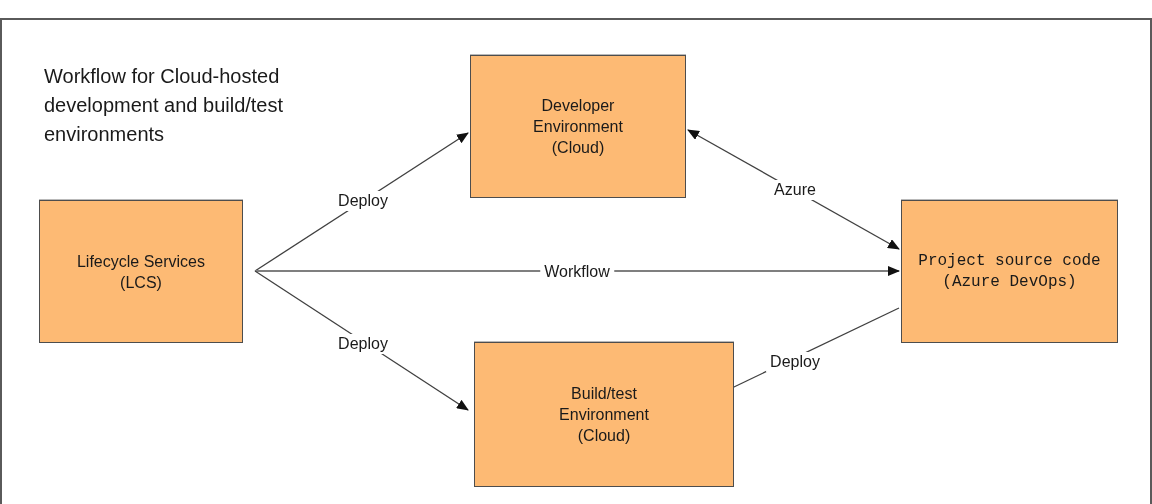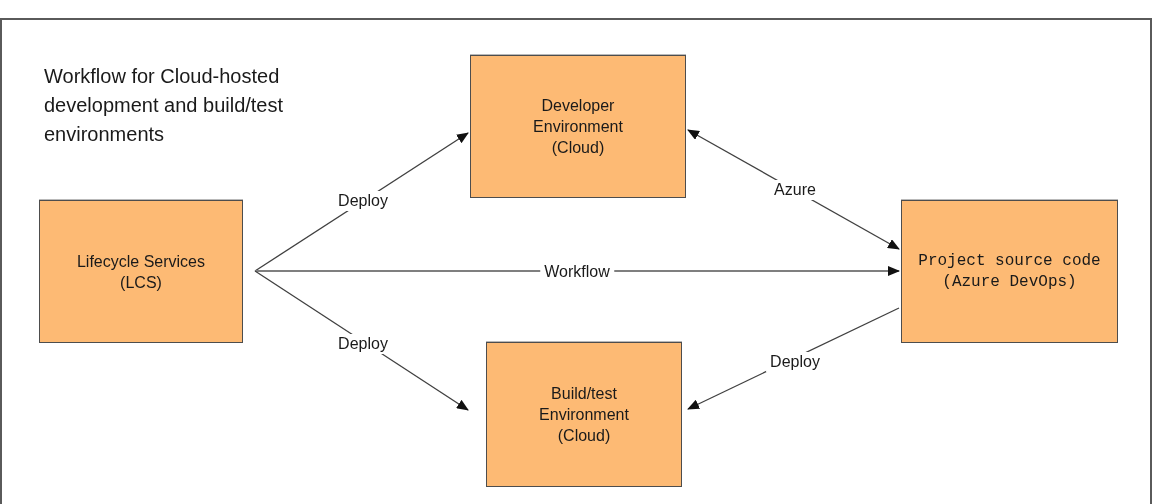--- a/index.html
+++ b/index.html
@@ -47,21 +47,21 @@
   }
   .node-label {
     font-size: 16px;
     line-height: 21px;
     color: #1a1a1a;
     text-align: center;
     white-space: pre-line;
   }
   .node-lcs        { left: 37px;  top: 180px; width: 204px; height: 143px; }
   .node-dev        { left: 468px; top: 35px;  width: 216px; height: 143px; }
-  .node-buildtest  { left: 484px; top: 322px; width: 196px; height: 145px; }
+  .node-buildtest  { left: 472px; top: 322px; width: 260px; height: 145px; }
   .node-project    { left: 899px; top: 180px; width: 217px; height: 143px; font-family: Liberation Mono, monospace; }
   .edge-label {
     position: absolute;
     transform: translate(-50%, -50%);
     background: #ffffff;
     padding: 0 4px;
     font-size: 16px;
     line-height: 20px;
     color: #1a1a1a;
     white-space: nowrap;

